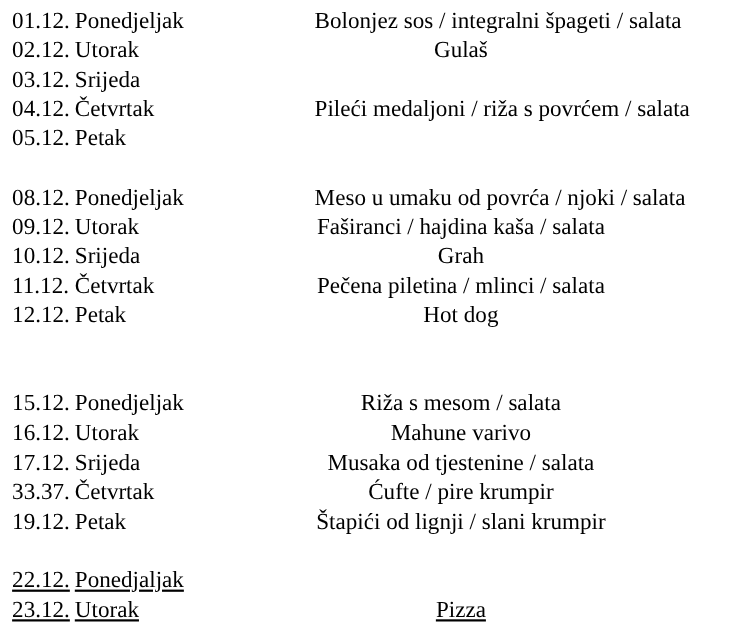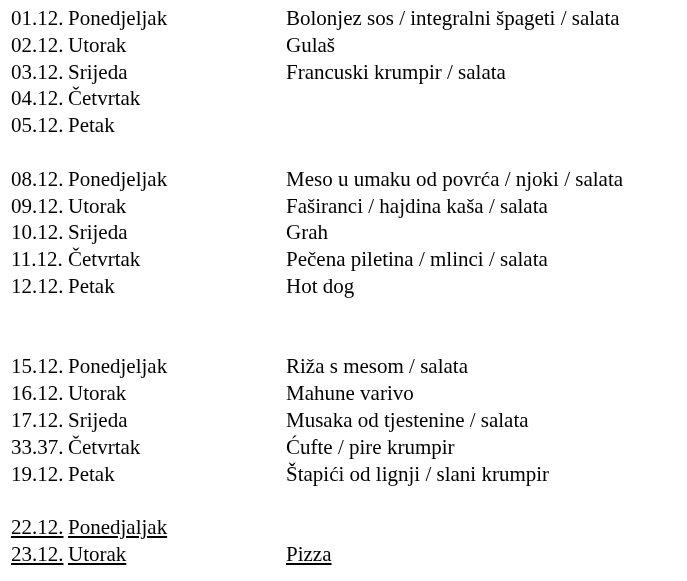--- a/index.html
+++ b/index.html
@@ -44,20 +44,21 @@
   }
   .date {
     flex: 0 0 57px;
     width: 57px;
   }
   .day {
     flex: 1 1 auto;
   }
   .meal {
     flex: 1 1 auto;
+    text-align: center;
   }
 </style>
 </head>
 <body style="background: rgb(255, 255, 255); color: rgb(0, 0, 0);">
 
 <div class="page">
   <div id="weeks-container">
       <div class="week">
         <div class="row">
     <span class="cell-left">
@@ -71,27 +72,27 @@
       <span class="date">02.12.</span>
       <span class="day">Utorak</span>
     </span>
     <span class="meal">Gulaš</span>
   </div>
         <div class="row">
     <span class="cell-left">
       <span class="date">03.12.</span>
       <span class="day">Srijeda</span>
     </span>
-    <span class="meal">Francuski krumpir / salata</span>
   </div>
         <div class="row">
     <span class="cell-left">
       <span class="date">04.12.</span>
       <span class="day">Četvrtak</span>
     </span>
+    <span class="meal">Pileći medaljoni / riža s povrćem / salata</span>
   </div>
         <div class="row">
     <span class="cell-left">
       <span class="date">05.12.</span>
       <span class="day">Petak</span>
     </span>
   </div>
       </div>
       <div class="week">
         <div class="row">

